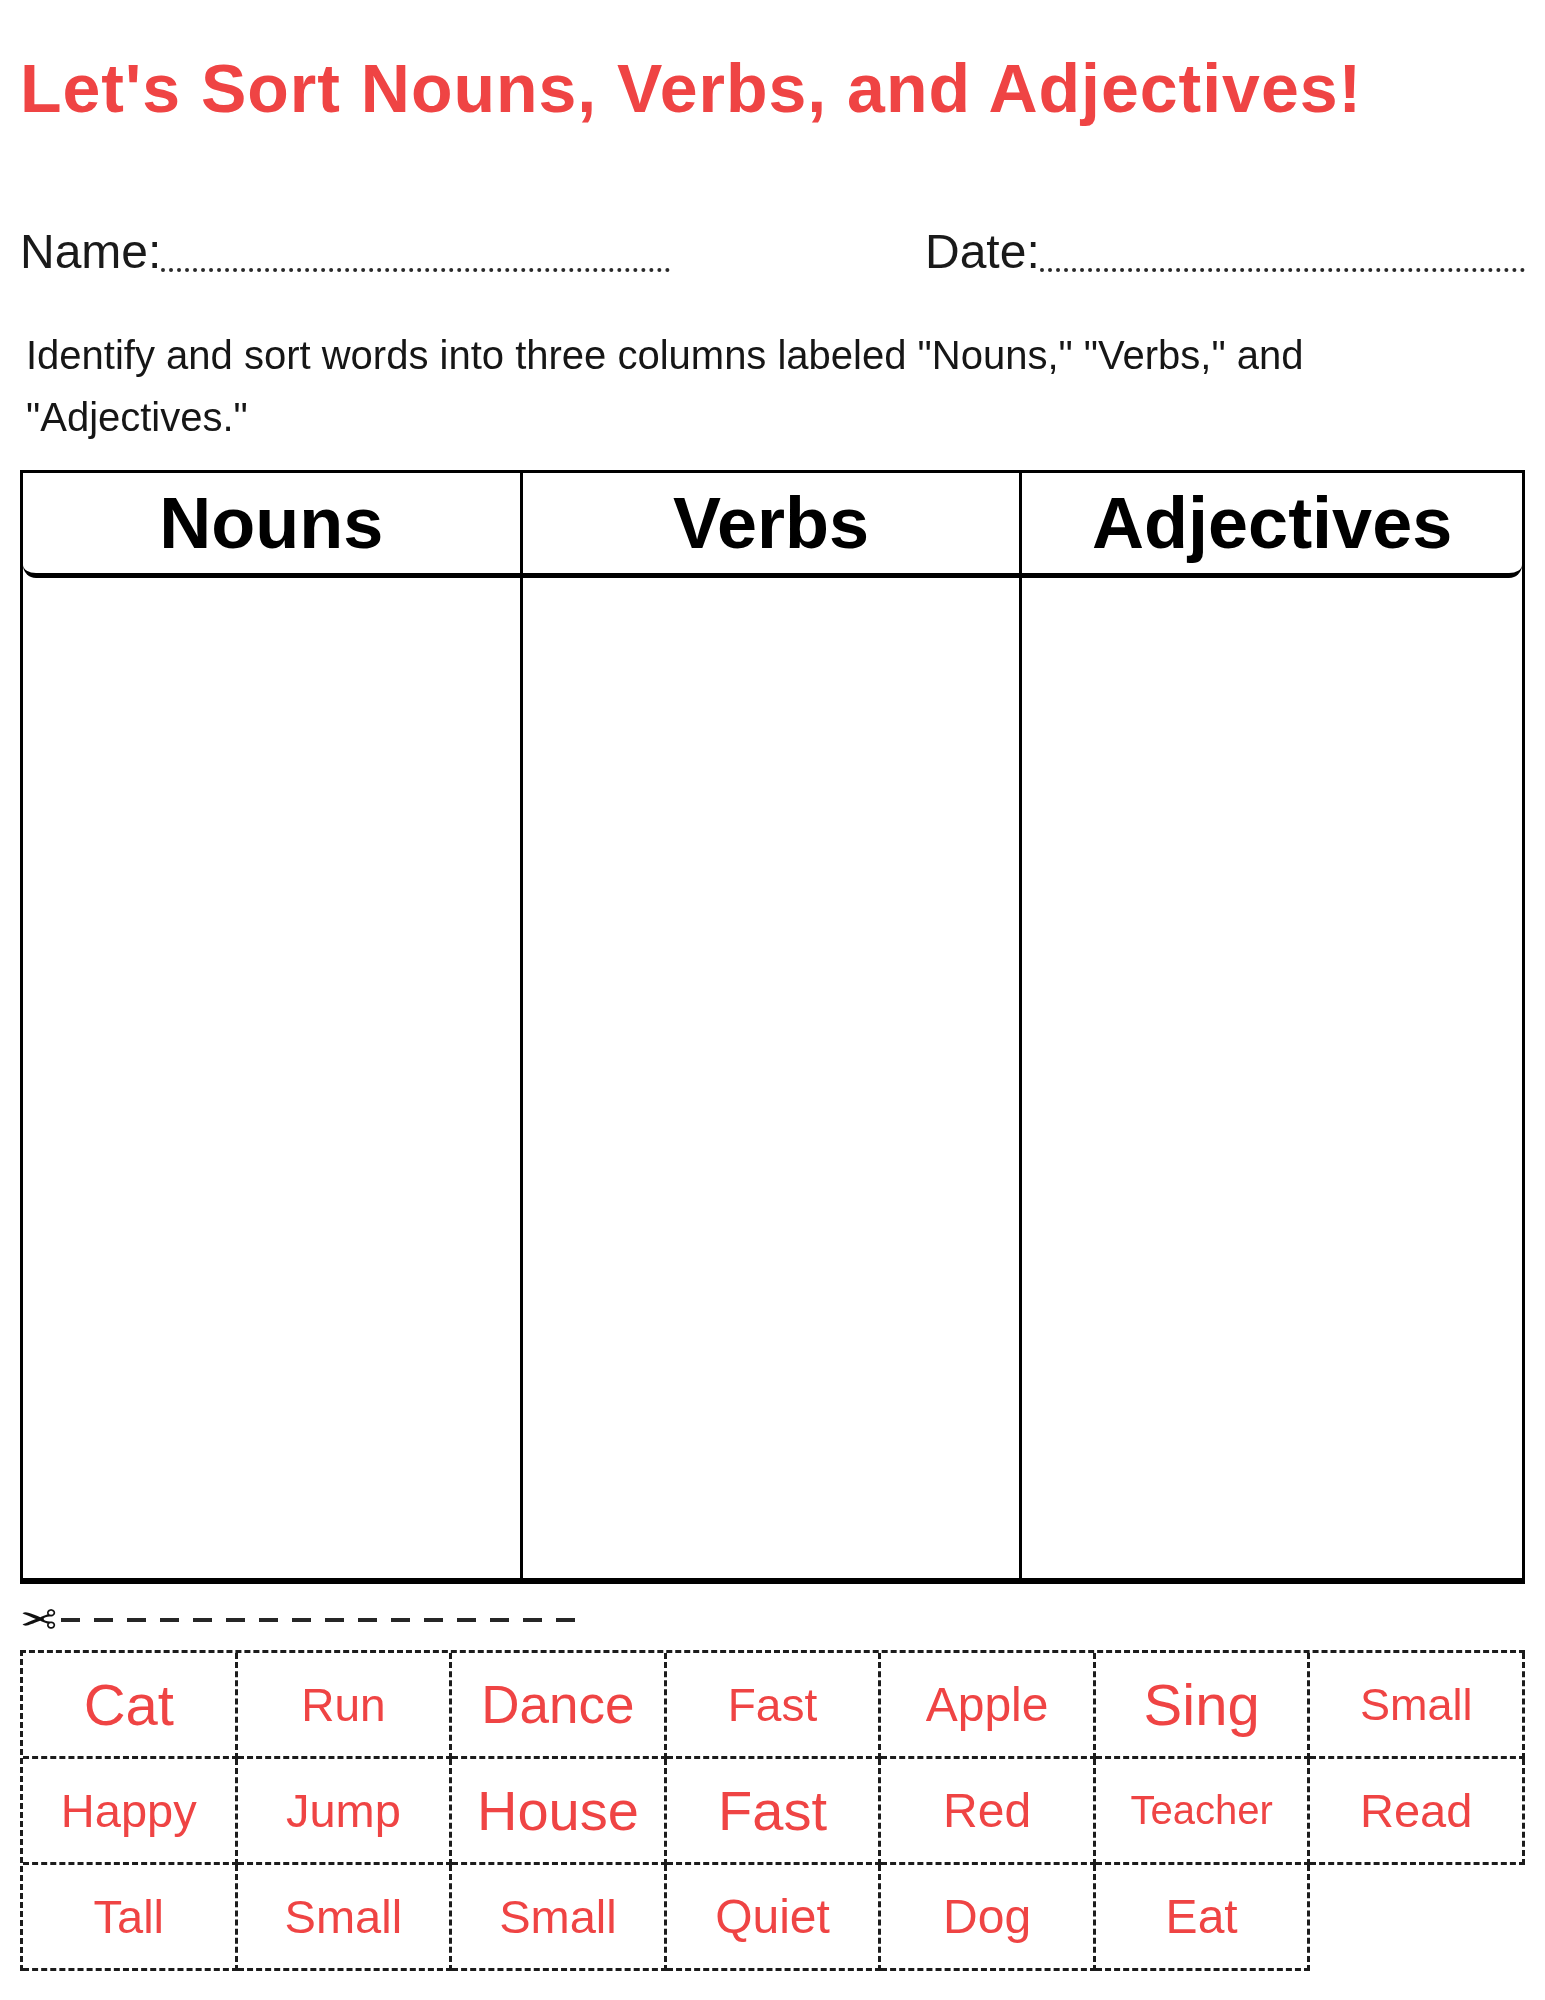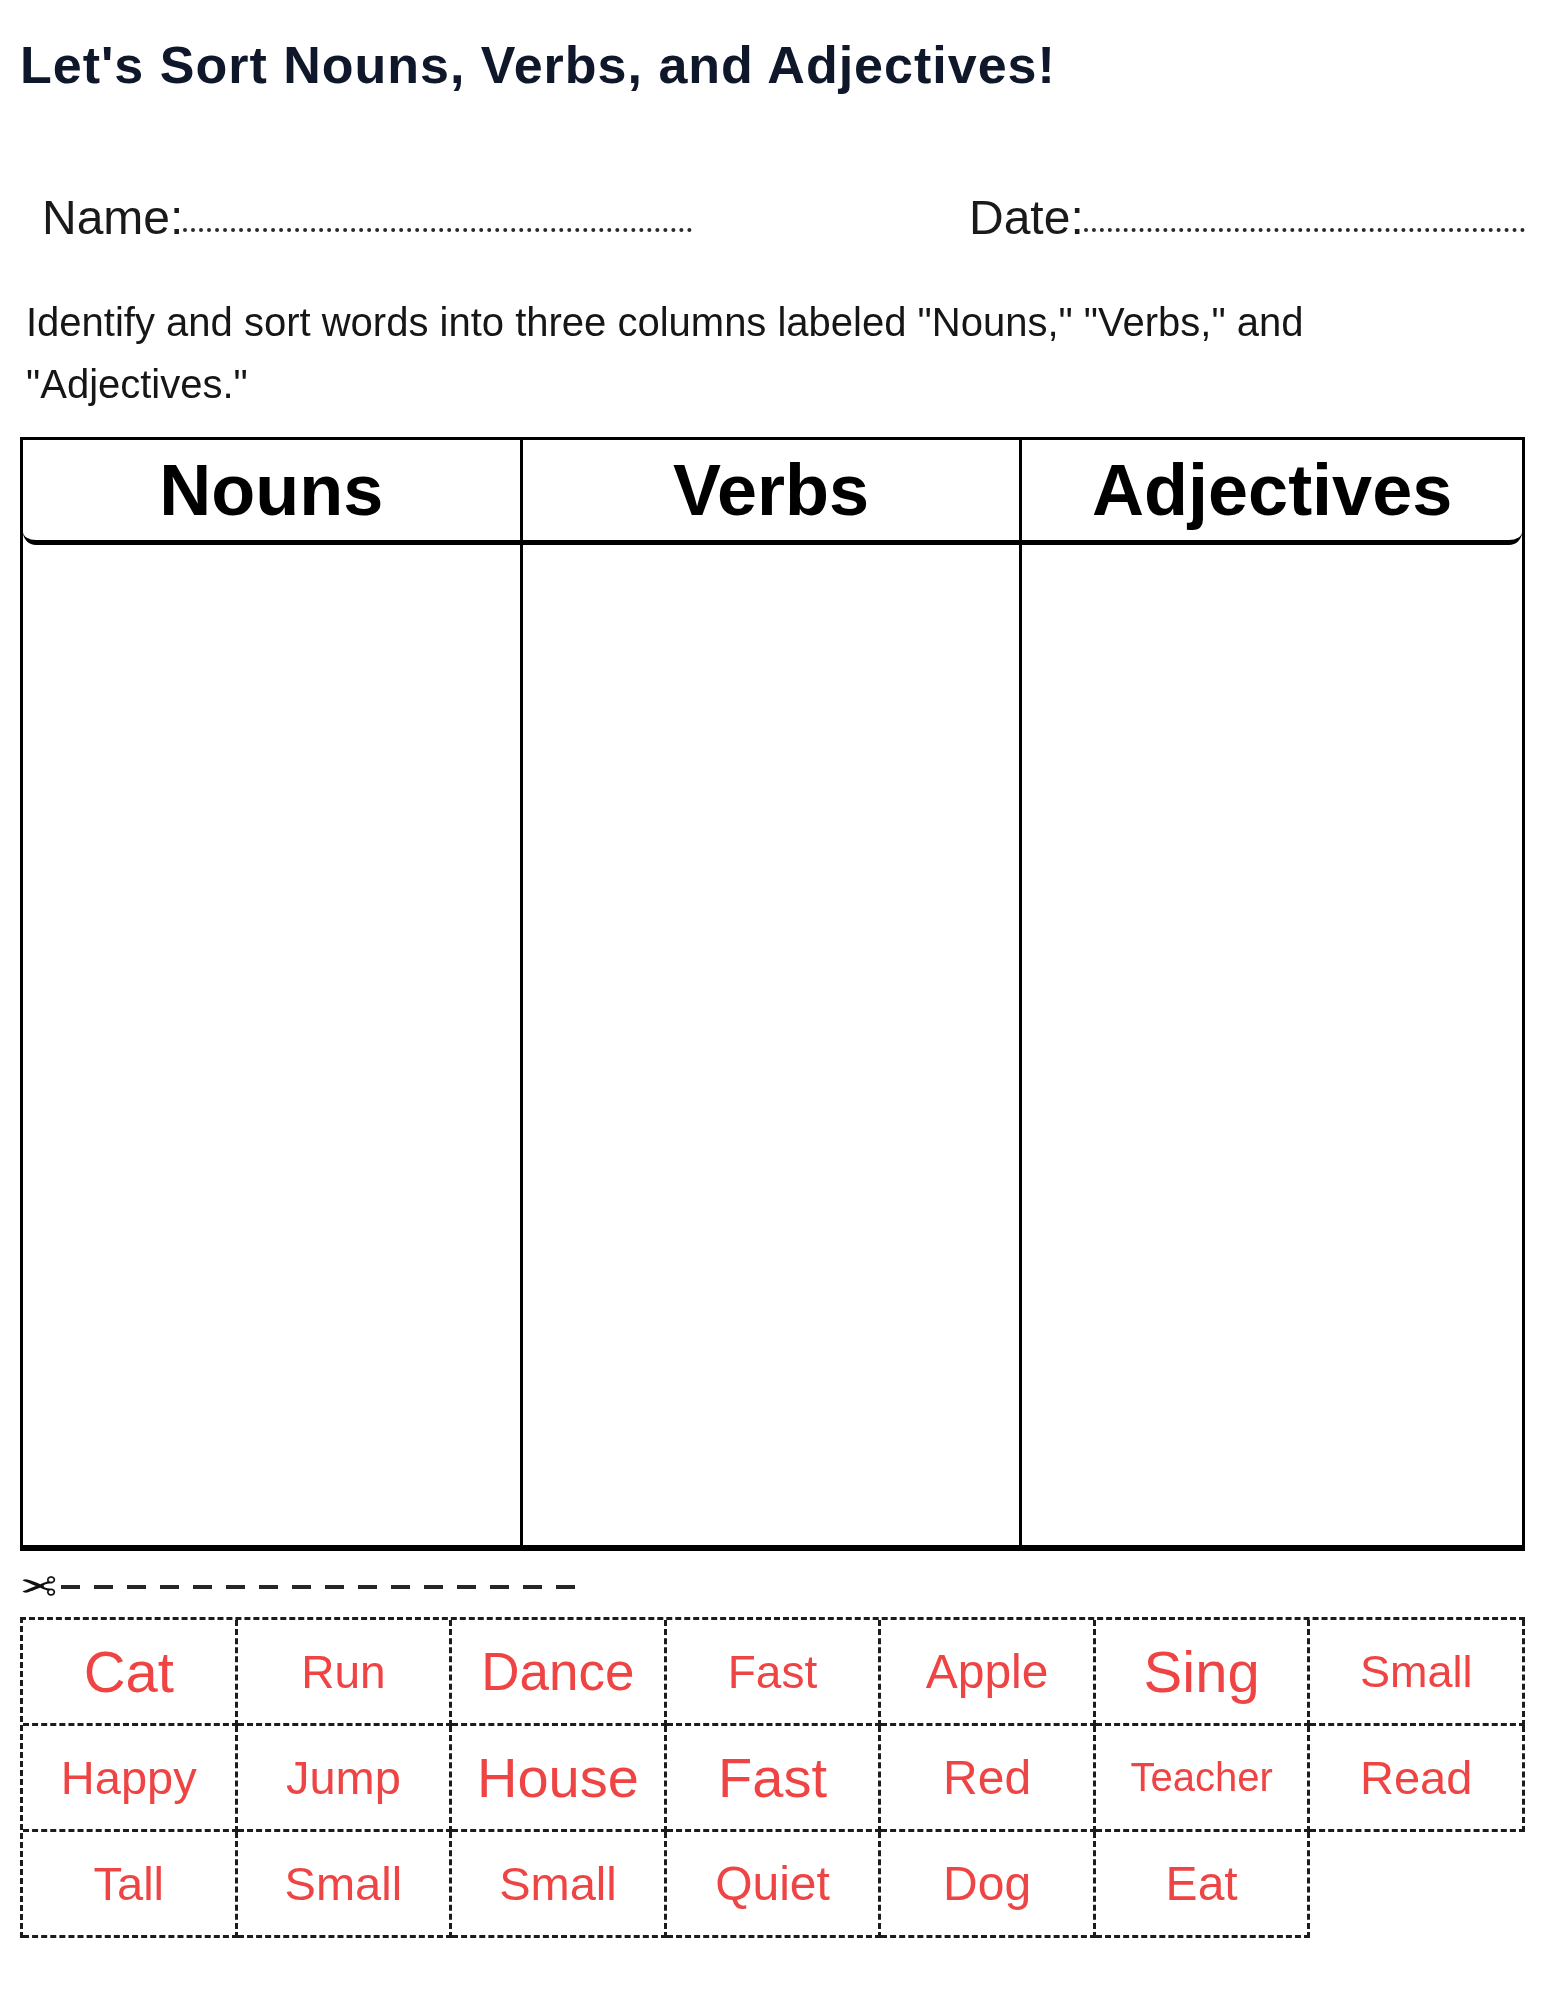--- a/index.html
+++ b/index.html
@@ -12,36 +12,36 @@
     overflow: hidden;
   }
   .page {
     width: 1545px;
     height: 2000px;
     padding: 0 20px;
   }
 
   
   .title {
-    margin-top: 34px;
-    font-size: 52px;
+    margin-top: 48px;
+    font-size: 68px;
     line-height: 1.2;
     font-weight: 700;
     letter-spacing: 1px;
     white-space: nowrap;
-    color: #0f172a;
+    color: #ef4444;
   }
 
   
   .fields {
     margin-top: 96px;
     display: flex;
     align-items: flex-end;
   }
-  .field { display: flex; align-items: flex-start; margin-left: 22px; }
+  .field { display: flex; align-items: center; }
   .field-name { width: 650px; }
   .field-gap { width: 255px; }
   .field-date { flex: 1; }
   .field-label {
     font-size: 48px;
     font-weight: 400;
     color: #1a1a1a;
     line-height: 1.1;
   }
   .write-line {

